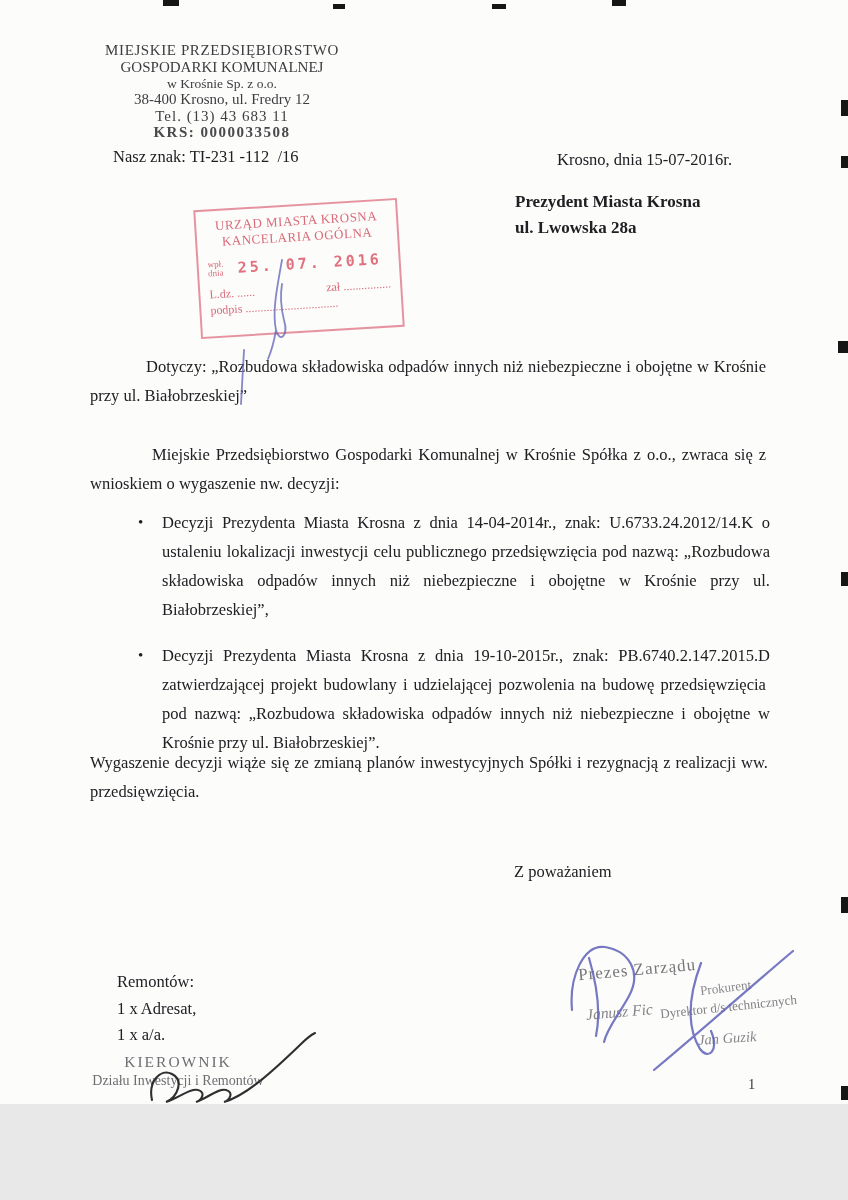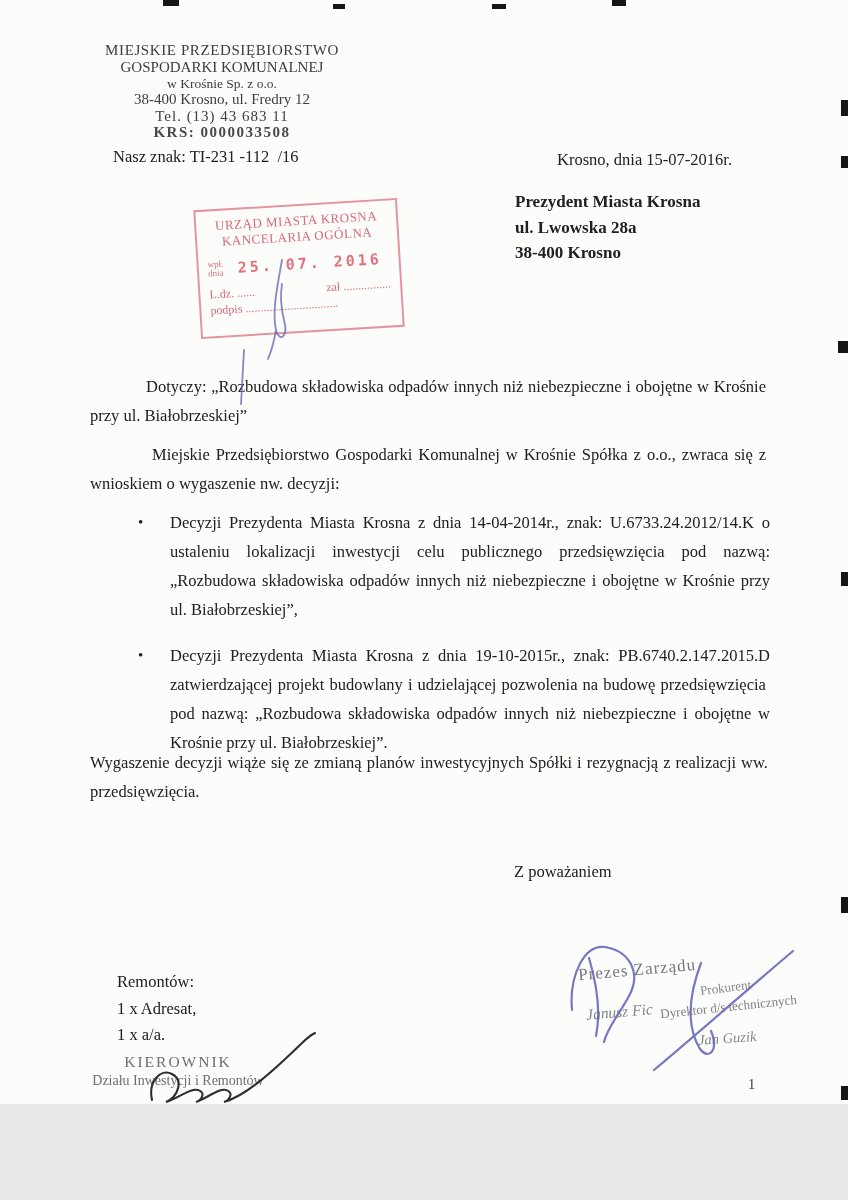--- a/index.html
+++ b/index.html
@@ -32,27 +32,27 @@
   .stamp .s-daterow{display:flex;align-items:center;margin-top:9px;}
   .stamp .s-wpl{font-size:9px;line-height:1.1;margin-right:14px;}
   .stamp .s-date{font-family:"DejaVu Sans Mono",monospace;font-size:15px;
     font-weight:bold;letter-spacing:3px;color:var(--stamp-pink-strong,#e07280);}
   .stamp .s-row{display:flex;justify-content:space-between;margin-top:8px;font-size:12px;}
   .stamp .s-podpis{margin-top:1px;font-size:12px;}
 
   .recipient{left:515px;top:189px;font-weight:bold;font-size:17px;line-height:25.5px;}
 
   .bodytext{font-size:16.5px;line-height:29px;text-align:justify;}
-  .subject{left:90px;top:352px;width:676px;text-indent:56px;margin-top:20px;}
+  .subject{left:90px;top:352px;width:676px;text-indent:56px;}
   .intro{left:90px;top:440px;width:676px;text-indent:62px;}
 
   .bullets{left:138px;top:508px;width:632px;}
   .bullet{display:flex;margin-bottom:17px;}
   .bullet .mark{width:24px;flex:0 0 24px;font-size:15px;line-height:29px;}
-  .bullet .btxt{flex:1;margin-left:8px;}
+  .bullet .btxt{flex:1;}
 
   .closing{left:90px;top:748px;width:678px;}
   .signoff{left:514px;top:862px;font-size:16.5px;}
 
   
   .st-grey{color:#77777b;font-family:"Liberation Serif",serif;}
   .t-prezes{left:578px;top:960px;font-size:17px;letter-spacing:1px;transform:rotate(-5deg);}
   .t-janusz{left:586px;top:1003px;font-size:15.5px;font-style:italic;transform:rotate(-5deg);color:#85858a;}
   .t-prokurent{left:700px;top:980px;font-size:13px;transform:rotate(-7deg);color:#8a8a8e;}
   .t-dyrektor{left:660px;top:999px;font-size:13px;transform:rotate(-6deg);color:#808084;}
@@ -118,21 +118,20 @@
     <div class="s-row">
       <span>L.dz. ......</span>
       <span>zał ................</span>
     </div>
     <div class="s-podpis">podpis ...............................</div>
   </div>
 
   <div class="abs recipient">
     <div>Prezydent Miasta Krosna</div>
     <div>ul. Lwowska 28a</div>
-    <div>38-400 Krosno</div>
   </div>
 
   <div class="abs bodytext subject">Dotyczy: „Rozbudowa składowiska odpadów innych niż niebezpieczne i obojętne w Krośnie przy ul. Białobrzeskiej”</div>
 
   <div class="abs bodytext intro">Miejskie Przedsiębiorstwo Gospodarki Komunalnej w Krośnie Spółka z o.o., zwraca się z wnioskiem o wygaszenie nw. decyzji:</div>
 
   <div class="abs bodytext bullets">
     <div class="bullet">
       <div class="mark">•</div>
       <div class="btxt">Decyzji Prezydenta Miasta Krosna z dnia 14-04-2014r., znak: U.6733.24.2012/14.K o ustaleniu lokalizacji inwestycji celu publicznego przedsięwzięcia pod nazwą: „Rozbudowa składowiska odpadów innych niż niebezpieczne i obojętne w Krośnie przy ul. Białobrzeskiej”,</div>

